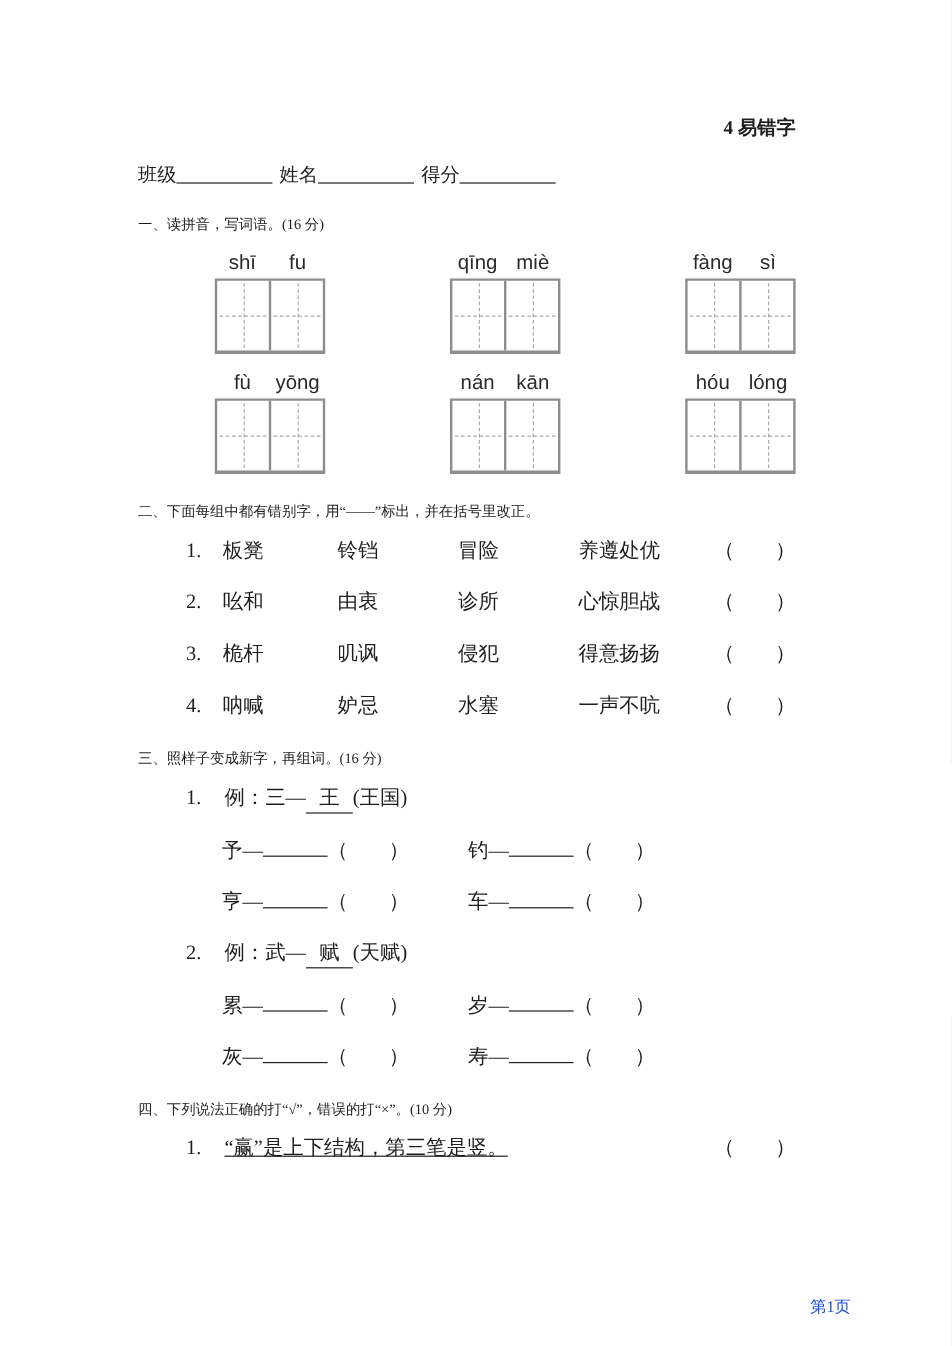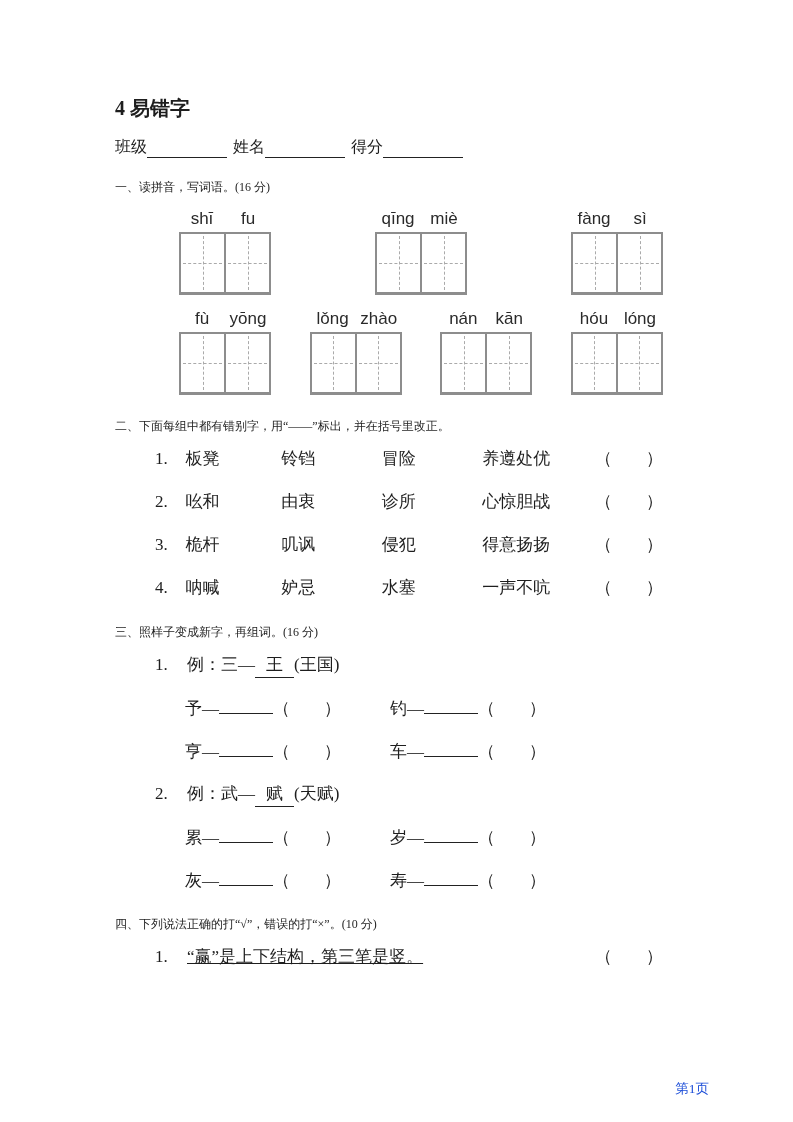--- a/index.html
+++ b/index.html
@@ -8,27 +8,27 @@
     width:793px;height:1122px;
     margin:0 auto;
     background:#ffffff;
     font-family:"Liberation Serif", serif;
     color:#1e1e1e;
     overflow:hidden;
   }
   .content{position:absolute;left:115px;top:96px;width:548px;}
 
   .title{
-    text-align:left;
-    font-size:20px;font-weight:bold;
+    text-align:right;
+    font-size:16px;font-weight:bold;
     line-height:24px;margin:0 0 16px 0;
   }
 
   .header-row{
-    display:flex;align-items:flex-end;
+    display:flex;
     font-size:16px;line-height:22px;
     white-space:nowrap;
   }
   .blankline{
     display:inline-block;width:80px;height:1em;
     border-bottom:1px solid #222;
     margin-right:6px;
   }
   .cyan{color:#3BA8D0;margin-left:auto;}
   .cyan .sep{display:inline-block;width:8px;}
@@ -144,30 +144,20 @@
               <span>fù</span>
               <span>yōng</span>
             </div>
           <div class="pbox">
               <div class="pcell"></div>
               <div class="pcell"></div>
             </div>
         </div>
         <div class="pgroup">
           <div class="plabels">
-              <span>lǒng</span>
-              <span>zhào</span>
-            </div>
-          <div class="pbox">
-              <div class="pcell"></div>
-              <div class="pcell"></div>
-            </div>
-        </div>
-        <div class="pgroup">
-          <div class="plabels">
               <span>nán</span>
               <span>kān</span>
             </div>
           <div class="pbox">
               <div class="pcell"></div>
               <div class="pcell"></div>
             </div>
         </div>
         <div class="pgroup">
           <div class="plabels">

